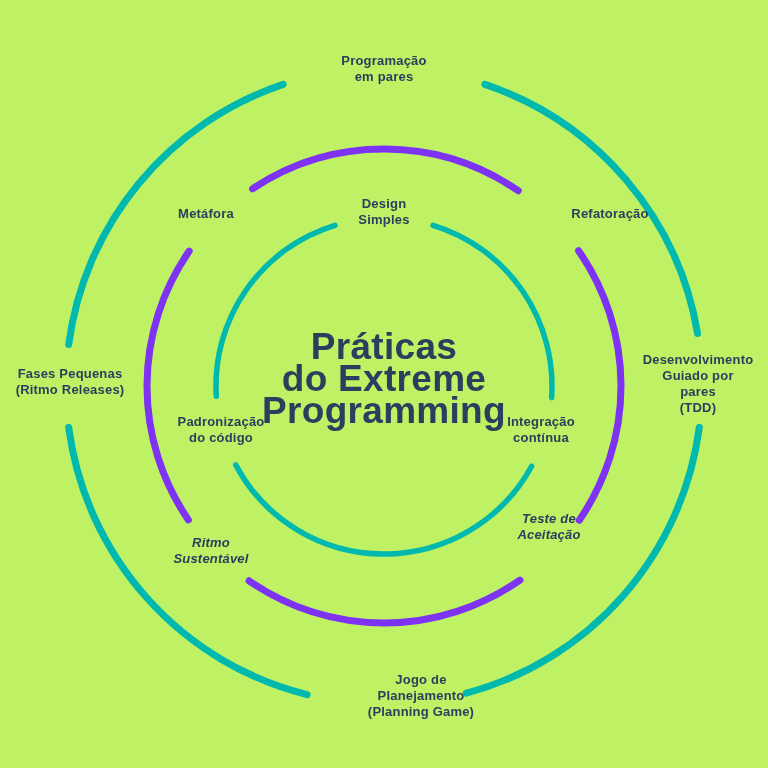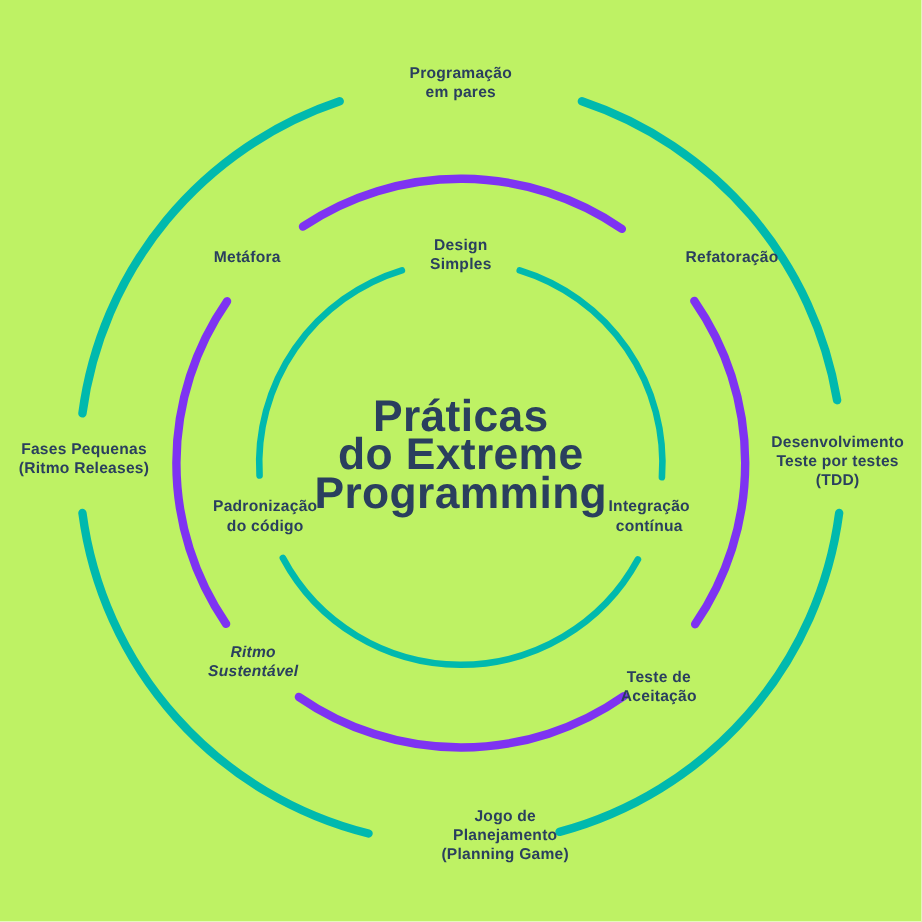--- a/index.html
+++ b/index.html
@@ -55,30 +55,30 @@
       <path d="M 249.1 580.8 A 237 237 0 0 0 519.9 580.1" fill="none" stroke="#7e33f2" stroke-width="7" stroke-linecap="round"></path>
       <path d="M 579.3 520.2 A 237 237 0 0 0 578.6 250.7" fill="none" stroke="#7e33f2" stroke-width="7" stroke-linecap="round"></path>
       <path d="M 334.9 225.3 A 168 168 0 0 0 216.3 396.3" fill="none" stroke="#00b9ae" stroke-width="5.5" stroke-linecap="round"></path>
       <path d="M 235.7 464.9 A 168 168 0 0 0 531.6 466.2" fill="none" stroke="#00b9ae" stroke-width="5.5" stroke-linecap="round"></path>
       <path d="M 551.6 397.7 A 168 168 0 0 0 433.1 225.3" fill="none" stroke="#00b9ae" stroke-width="5.5" stroke-linecap="round"></path>
     </svg>
   <div class="labels-layer">
       <div class="practice-label" style="left: 384px; top: 69px; color: rgb(42, 63, 94);">Programação
 em pares</div>
       <div class="practice-label" style="left: 698px; top: 384px; color: rgb(42, 63, 94);">Desenvolvimento
-Teste por testes
+Guiado por pares
 (TDD)</div>
       <div class="practice-label" style="left: 385px; top: 696px; color: rgb(42, 63, 94); margin-left: 36px;">Jogo de
 Planejamento
 (Planning Game)</div>
       <div class="practice-label" style="left: 70px; top: 382px; color: rgb(42, 63, 94);">Fases Pequenas
 (Ritmo Releases)</div>
       <div class="practice-label" style="left: 206px; top: 214px; color: rgb(42, 63, 94);">Metáfora</div>
       <div class="practice-label" style="left: 574px; top: 214px; color: rgb(42, 63, 94); margin-left: 36px;">Refatoração</div>
-      <div class="practice-label" style="left: 549px; top: 572px; color: rgb(42, 63, 94);">Teste de
+      <div class="practice-label" style="left: 549px; top: 527px; color: rgb(42, 63, 94); font-style: italic;">Teste de
 Aceitação</div>
       <div class="practice-label" style="left: 211px; top: 551px; color: rgb(42, 63, 94); font-style: italic;">Ritmo
 Sustentável</div>
       <div class="practice-label" style="left: 384px; top: 212px; color: rgb(42, 63, 94);">Design
 Simples</div>
       <div class="practice-label" style="left: 541px; top: 430px; color: rgb(42, 63, 94);">Integração
 contínua</div>
       <div class="practice-label" style="left: 221px; top: 430px; color: rgb(42, 63, 94);">Padronização
 do código</div>
     </div>

